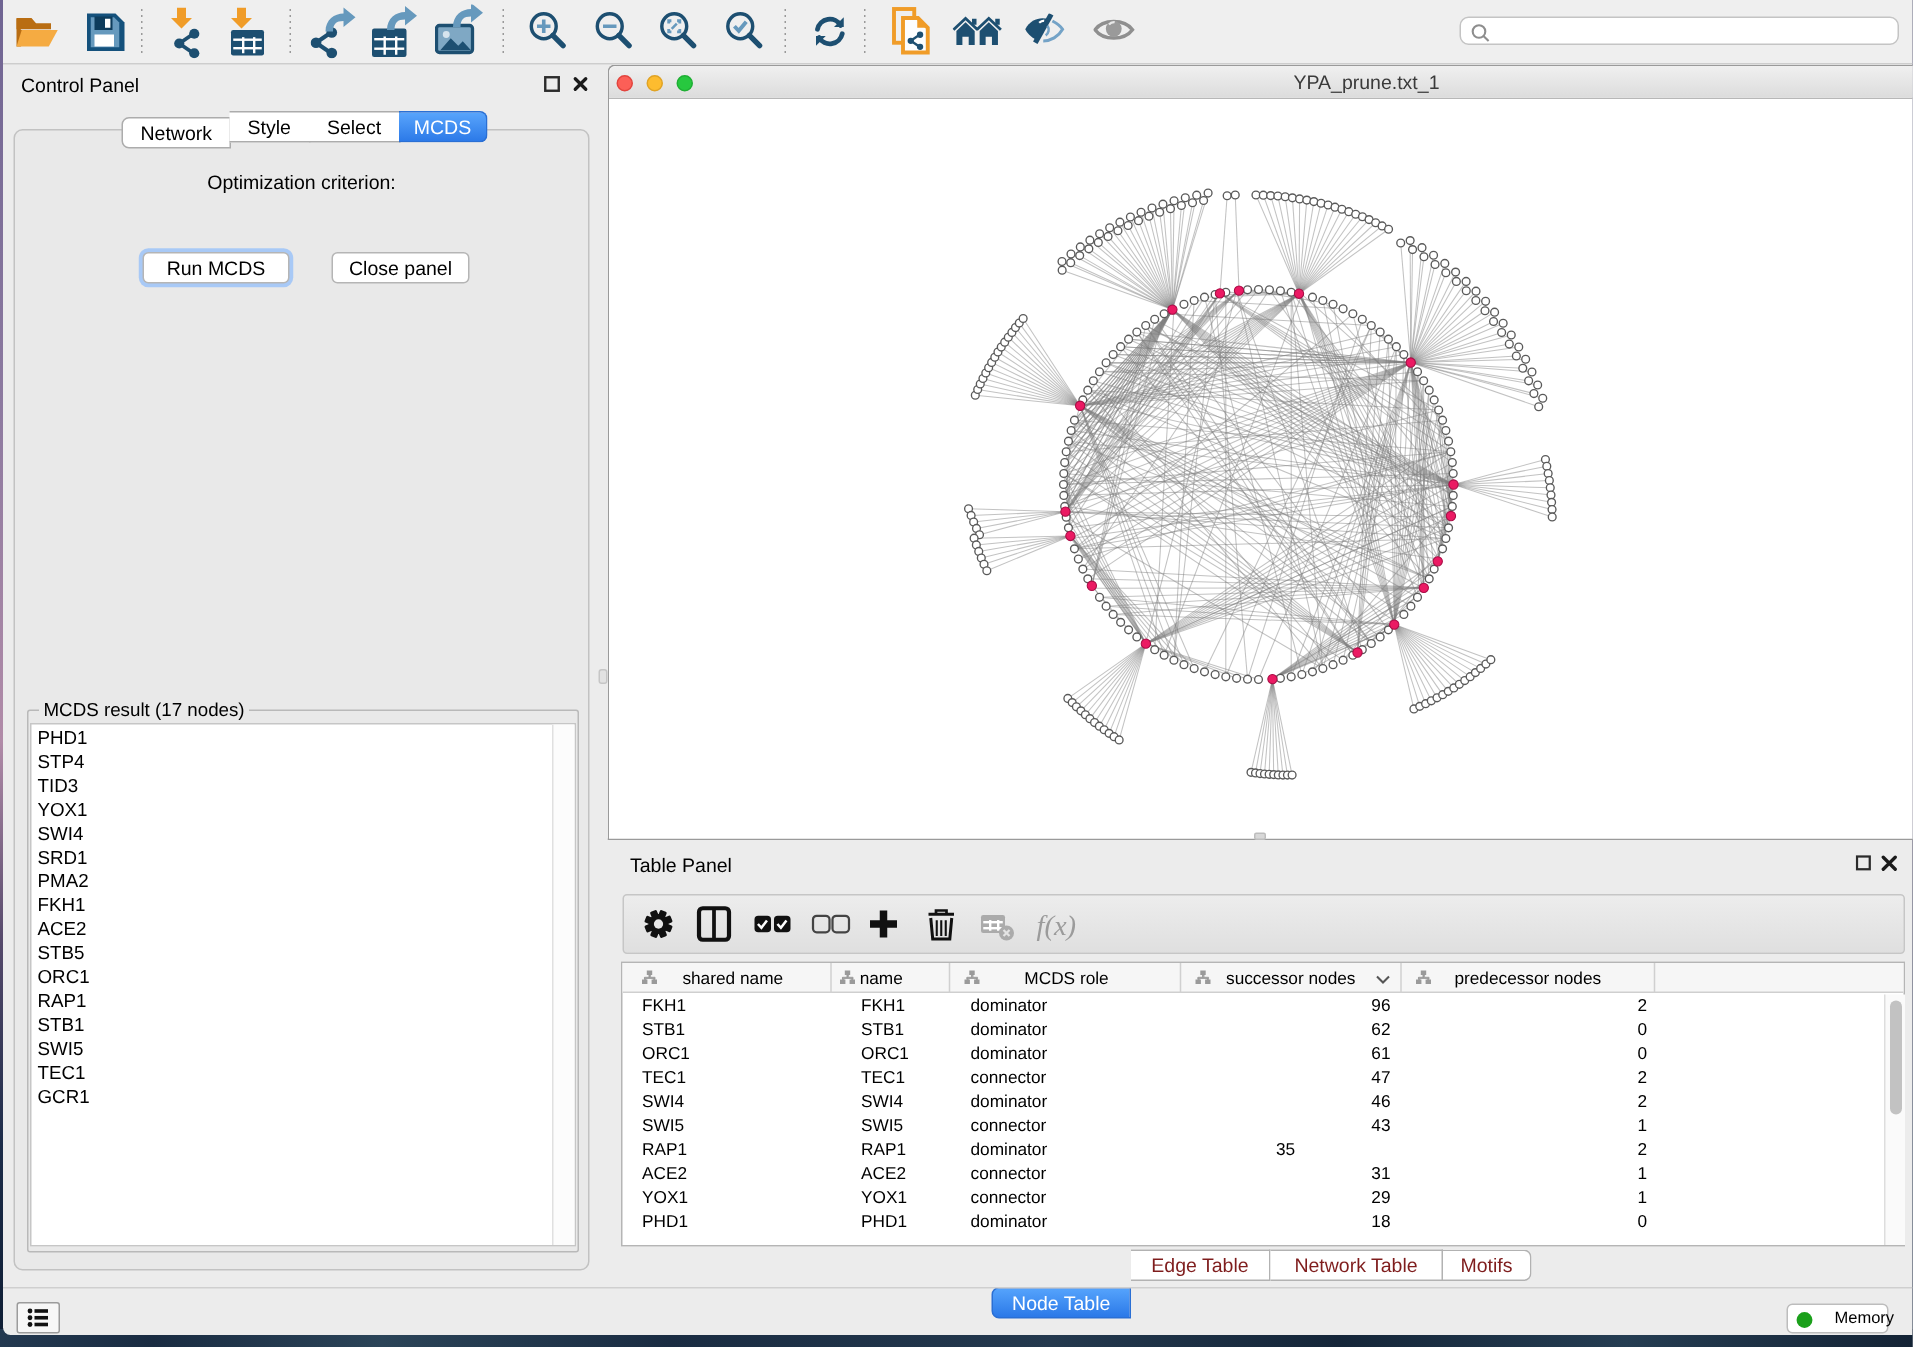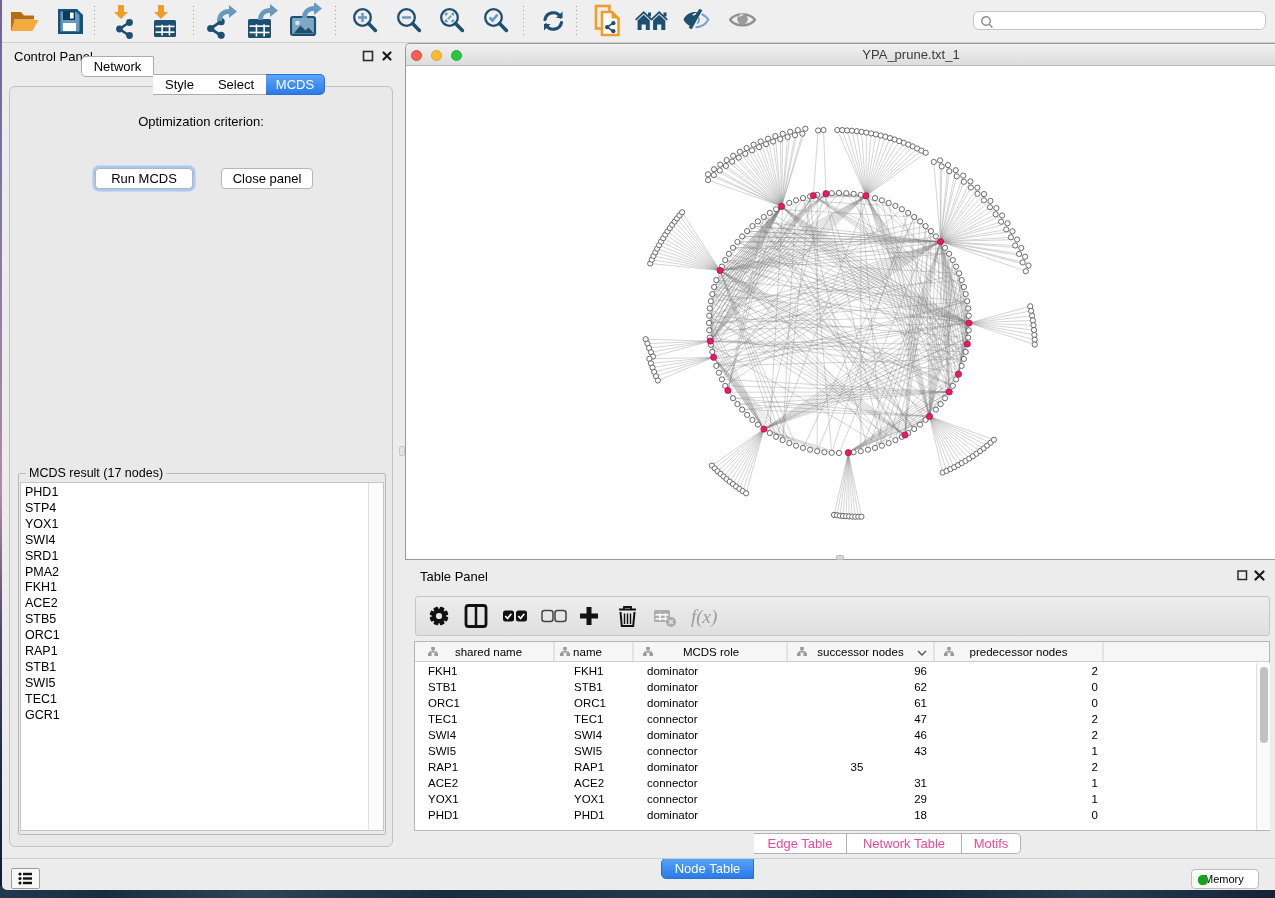--- a/index.html
+++ b/index.html
@@ -37,21 +37,21 @@
 #nettitle{left:0;top:0;width:871px;height:22px;background:linear-gradient(180deg,#f0f0f0,#dcdcdc);border-bottom:1px solid #b7b7b7;border-top-left-radius:5px}
 .tl{position:absolute;top:5.5px;width:11px;height:11px;border-radius:50%}
 
 #tpanel{left:403px;top:560px;width:872px;height:298px}
 #ttoolbar{left:10px;top:36px;width:855px;height:40px;border:1px solid #c6c6c6;border-radius:3px;background:linear-gradient(180deg,#ededed,#dfdfdf)}
 #ttable{left:9px;top:81px;width:856px;height:190px;background:#fff;border:1px solid #b5b5b5}
 #thead{left:0;top:0;width:854px;height:20px;background:#f6f6f6;border-bottom:1px solid #cfcfcf}
 .td{position:absolute;font-size:11.5px;color:#000;line-height:16px}
 #tscroll{left:841px;top:21px;width:14px;height:167px;background:#fafafa;border-left:1px solid #ddd}
 #tthumb{left:2.5px;top:4px;width:8px;height:76px;background:#c2c2c2;border-radius:5px}
-.btab{position:absolute;top:273px;height:21px;background:#fff;border:1px solid #b2b2b2;font-size:13px;text-align:center;line-height:19px;color:#ec4899}
+.btab{position:absolute;top:273px;height:21px;background:#fff;border:1px solid #b2b2b2;font-size:13px;text-align:center;line-height:19px;color:#7f1d1d}
 .btabsel{background:linear-gradient(180deg,#55a3fc,#2b79e8);color:#fff;border-color:#2a6fd4}
 
 #status{left:0;top:858px;width:1273px;height:32px;border-top:1px solid #cfcfcf}
 #listbtn{left:9px;top:9px;width:29px;height:21px;background:#f7f7f7;border:1px solid #9c9c9c;border-radius:2px}
 #membtn{left:1189px;top:10px;width:68px;height:20px;background:#fff;border:1px solid #bdbdbd;border-radius:4px;font-size:11px;line-height:18px;color:#000}
 </style></head><body>
 <div id="wall" class="abs"></div>
 <div id="wallbot" class="abs"></div>
 <div id="app" class="abs">
     <div id="toolbar" class="abs">
@@ -198,32 +198,33 @@
     </div>
     <div id="cpanel" class="abs">
       <div class="ptitle abs" style="left:12px;top:5px">Control Panel</div>
       <svg class="abs" style="left:360px;top:6px" width="12" height="12" viewBox="0 0 12 12">
         <rect x="1.5" y="1.5" width="9" height="9" fill="none" stroke="#2b2b2b" stroke-width="1.6"></rect>
       </svg>
       <svg class="abs" style="left:379px;top:6px" width="12" height="12" viewBox="0 0 12 12">
         <path d="M2.5 2.5 L9.5 9.5 M9.5 2.5 L2.5 9.5" stroke="#1a1a1a" stroke-width="2.2" stroke-linecap="round"></path>
       </svg>
       <div id="cp-content" class="abs"></div>
-      <div class="seg abs" style="left:79px;top:12px;width:73px;border-radius:5px 0 0 5px;">Network</div>
+      <div class="seg abs" style="left:79px;top:34px;width:73px;border-radius:5px 0 0 5px;">Network</div>
       <div class="seg abs" style="left:151px;top:30px;width:54px;border-left:none;">Style</div>
       <div class="seg abs" style="left:204px;top:30px;width:61px;border-left:none;">Select</div>
       <div class="seg segsel abs" style="left:264px;top:30px;width:59px;border-radius:0 5px 5px 0;border-left:none;">MCDS</div>
       <div id="optlabel" class="abs">Optimization criterion:</div>
       <div id="runbtn" class="btn">Run MCDS</div>
       <div id="closebtn" class="btn">Close panel</div>
       <div id="fieldset" class="abs"></div>
       <div id="legend" class="abs">MCDS result (17 nodes)</div>
       <div id="mlist" class="abs">
         <div>PHD1</div>
         <div>STP4</div>
+        <div>TID3</div>
         <div>YOX1</div>
         <div>SWI4</div>
         <div>SRD1</div>
         <div>PMA2</div>
         <div>FKH1</div>
         <div>ACE2</div>
         <div>STB5</div>
         <div>ORC1</div>
         <div>RAP1</div>
         <div>STB1</div>
@@ -1167,14 +1168,14 @@
             <circle cx="8" cy="5" r="1.6"></circle>
             <circle cx="8" cy="9.5" r="1.6"></circle>
             <circle cx="8" cy="14" r="1.6"></circle>
             <rect x="11" y="3.8" width="9" height="2.4"></rect>
             <rect x="11" y="8.3" width="9" height="2.4"></rect>
             <rect x="11" y="12.8" width="9" height="2.4"></rect>
           </g>
         </svg></div>
       <div id="membtn" class="abs"><svg class="abs" style="left:5px;top:4px" width="12" height="12" viewBox="0 0 12 12">
           <circle cx="6" cy="6" r="5.3" fill="#1ba01b"></circle>
-        </svg><span style="margin-left:12px">Memory</span></div>
+        </svg><span style="margin-left:31px">Memory</span></div>
     </div>
   </div>
 </body></html>

